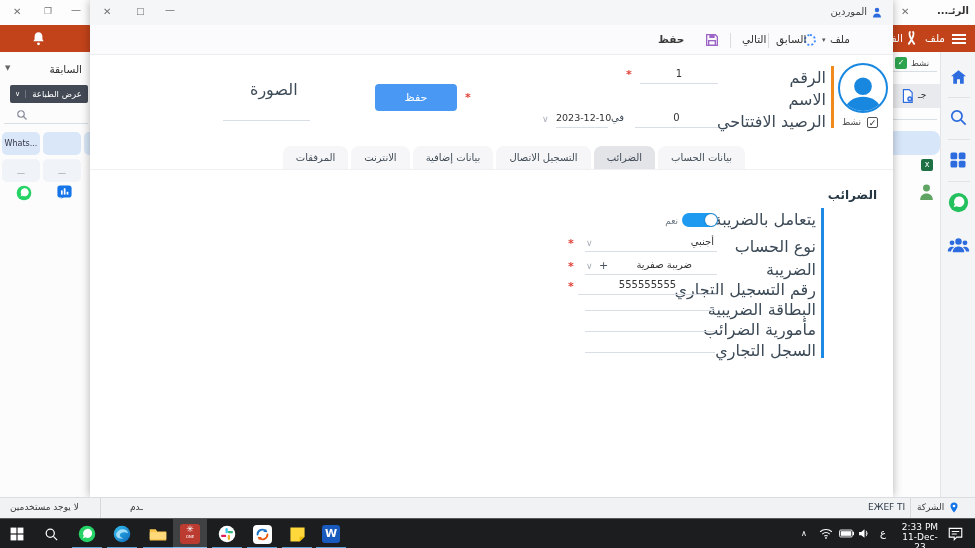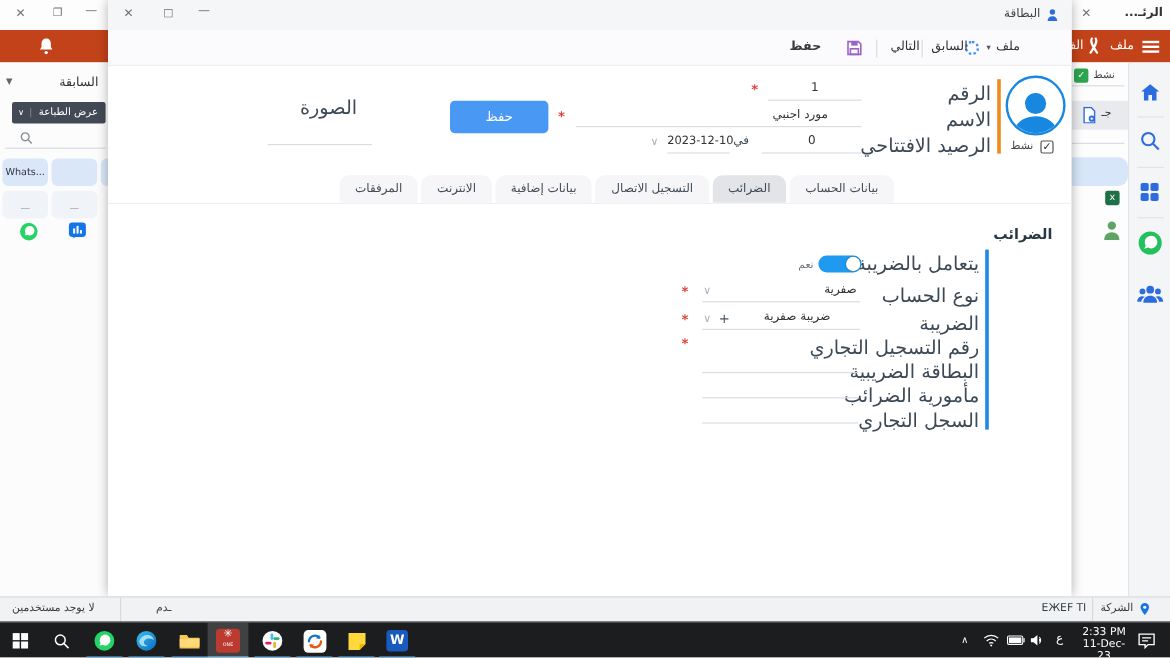--- a/index.html
+++ b/index.html
@@ -178,21 +178,21 @@
 <div class="abs" id="dialog">
 
   <div class="abs" id="dlg-titlebar">
     <span class="abs winctl" style="left:13px;top:6px;">✕</span>
     <span class="abs winctl" style="left:46px;top:6px;font-size:9px;">□</span>
     <span class="abs winctl" style="left:75px;top:4px;">—</span>
     <svg class="abs" style="right:10px;top:6px;" width="12" height="13" viewBox="0 0 24 24">
       <circle cx="12" cy="7" r="4.5" fill="#2d6cdf"></circle>
         <path d="M4 22c0-5 3.5-8 8-8s8 3 8 8z" fill="#2d6cdf"></path>
     </svg>
-    <span class="abs rtl" style="right:26px;top:6px;font-size:10px;color:#444;">البطاقة</span>
+    <span class="abs rtl" style="right:26px;top:6px;font-size:10px;color:#444;">الموردين</span>
   </div>
 
   <div class="abs" id="dlg-toolbar">
     <span class="abs tb-txt rtl" style="left:740px;top:8px;">
       <span>ملف</span>
     </span>
     <span class="abs" style="left:732px;top:11px;font-size:7px;color:#555;">▾</span>
     <span class="abs spinner" style="left:714px;top:9px;"></span>
     <span class="abs tb-txt rtl" style="left:686px;top:8px;">السابق</span>
     <span class="abs sep-v" style="left:678px;top:8px;"></span>
@@ -217,21 +217,20 @@
       <circle cx="12" cy="9" r="4.6" fill="#1787e0"></circle>
         <path d="M2 24c0-6 4.5-9.5 10-9.5S22 18 22 24z" fill="#1787e0"></path>
     </svg>
   </div>
   <span class="abs" style="left:777px;top:117px;width:11px;height:11px;border:1.5px solid #555;border-radius:2px;background:#fff;font-size:9px;line-height:10px;text-align:center;color:#222;">✓</span>
   <span class="abs rtl" style="left:752px;top:117px;font-size:9px;color:#444;">نشط</span>
 
   <span class="abs star" style="left:536px;top:68px;">*</span>
   <span class="abs val uline" style="left:550px;top:68px;width:78px;height:16px;text-align:center;">1</span>
 
-  <span class="abs val uline rtl" style="left:390px;top:90px;width:238px;height:16px;padding-right:28px;">مورد اجنبي</span>
 
   <span class="abs val uline" style="left:545px;top:112px;width:83px;height:16px;text-align:center;">0</span>
   <span class="abs lbl rtl" style="left:521px;top:112px;font-size:10px;">في</span>
   <span class="abs val uline" style="left:466px;top:112px;width:52px;height:16px;text-align:center;font-size:9.5px;">2023-12-10</span>
   <span class="abs chev" style="left:452px;top:114px;">∨</span>
 
   <button class="abs save-btn rtl" style="left:285px;top:84px;">حفظ</button>
   <span class="abs star" style="left:375px;top:91px;">*</span>
 
   <span class="abs lbl rtl" style="left:160px;top:80px;">الصورة</span>
@@ -250,31 +249,32 @@
   <span class="abs rtl" style="right:16px;top:188px;font-size:12px;font-weight:bold;color:#273845;">الضرائب</span>
   <div class="abs" style="left:731px;top:208px;width:3px;height:150px;background:#1e88e5;"></div>
 
   <span class="abs lbl rtl" style="right:77px;top:210px;">يتعامل بالضريبة</span>
   <div class="abs toggle" style="left:592px;top:213px;">
       <div class="knob"></div>
     </div>
   <span class="abs rtl" style="left:566px;top:216px;width:22px;text-align:right;font-size:9px;color:#6b7680;">نعم</span>
 
   <span class="abs lbl rtl" style="right:77px;top:237px;">نوع الحساب</span>
-  <span class="abs val uline rtl" style="left:495px;top:236px;width:132px;height:16px;padding-right:3px;">صفرية</span>
+  <span class="abs val uline rtl" style="left:495px;top:236px;width:132px;height:16px;padding-right:3px;">أجنبي</span>
   <span class="abs chev" style="left:496px;top:238px;">∨</span>
   <span class="abs star" style="left:478px;top:237px;">*</span>
 
   <span class="abs lbl rtl" style="right:77px;top:260px;">الضريبة</span>
   <span class="abs val uline rtl" style="left:495px;top:259px;width:132px;height:16px;padding-right:25px;">ضريبة صفرية</span>
   <span class="abs chev" style="left:496px;top:261px;">∨</span>
   <span class="abs" style="left:509px;top:259px;font-size:11px;color:#4a5560;">+</span>
   <span class="abs star" style="left:478px;top:260px;">*</span>
 
   <span class="abs lbl rtl" style="right:77px;top:280px;">رقم التسجيل التجاري</span>
+  <span class="abs val uline" style="left:488px;top:279px;width:139px;height:16px;text-align:center;">555555555</span>
   <span class="abs star" style="left:478px;top:280px;">*</span>
 
   <span class="abs lbl rtl" style="right:77px;top:300px;">البطاقة الضريبية</span>
   <div class="abs uline" style="left:495px;top:310px;width:130px;"></div>
 
   <span class="abs lbl rtl" style="right:77px;top:320px;margin-left:24px;">مأمورية الضرائب</span>
   <div class="abs uline" style="left:495px;top:331px;width:130px;"></div>
 
   <span class="abs lbl rtl" style="right:77px;top:341px;">السجل التجاري</span>
   <div class="abs uline" style="left:495px;top:352px;width:130px;"></div>

